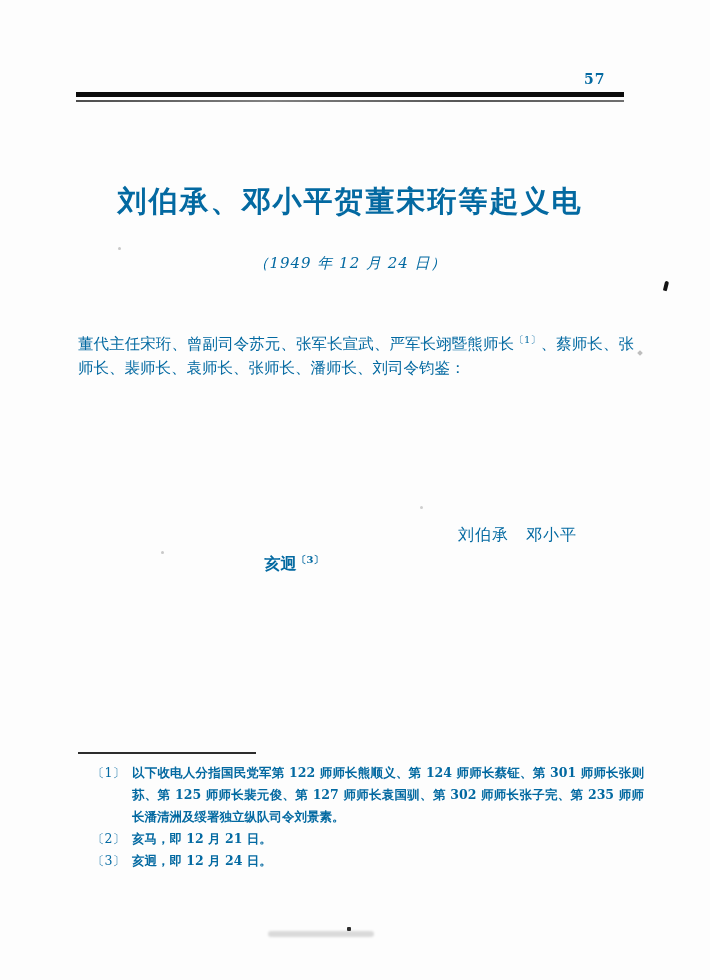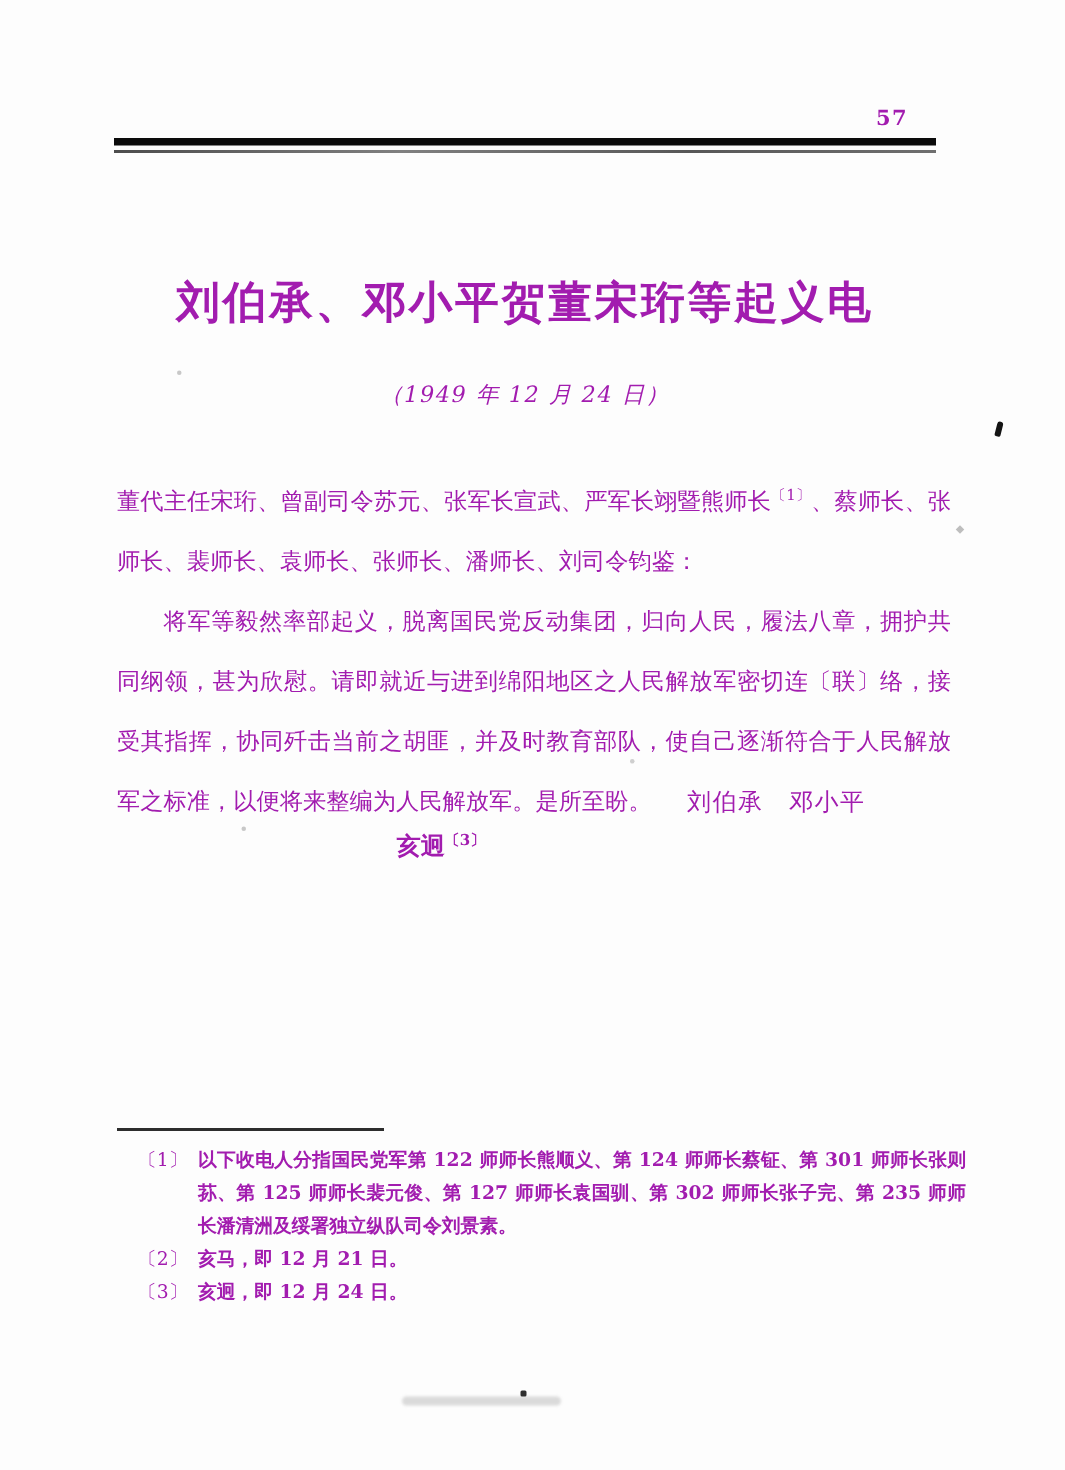--- a/index.html
+++ b/index.html
@@ -5,21 +5,21 @@
   html, body { margin: 0; padding: 0; }
   body {
     width: 710px; height: 980px;
     background: #ffffff;
     font-family: "DejaVu Serif", "Liberation Serif", serif;
   }
   .page {
     position: relative;
     width: 710px; height: 980px;
     background: #fdfdfd;
-    color: #a21caf;
+    color: #0369a1;
     overflow: hidden;
   }
 
   
   .page-number {
     position: absolute; top: 71px; left: 584px;
     font-size: 14px; font-weight: bold; letter-spacing: 1px;
   }
   .header-rule { position: absolute; top: 92px; left: 76px; width: 548px; }
   .rule-thick { height: 5px; background: #0b0b0b; }
@@ -35,22 +35,22 @@
     font-family: "DejaVu Sans", "Liberation Sans", sans-serif;
     font-size: 29px; font-weight: bold; letter-spacing: 2px;
   }
   .date-line {
     position: absolute; top: 254px; left: 0; width: 700px;
     text-align: center; font-size: 15px; letter-spacing: 1px; font-style: italic;
   }
 
   
   .body-text {
-    position: absolute; top: 311px; left: 78px; width: 556px;
-    font-size: 15.5px; line-height: 40px; text-align: justify;
+    position: absolute; top: 328px; left: 78px; width: 556px;
+    font-size: 15.5px; line-height: 24px; text-align: justify;
   }
   .para { margin: 0; }
   .indent { text-indent: 2em; }
   sup.note {
     font-size: 10px; vertical-align: 6px; letter-spacing: 0;
   }
   .ack sup.note { margin-right: 5px; }
 
   
   .signature-names {
@@ -105,21 +105,20 @@
     <div class="rule-thick"></div>
     <div class="rule-thin"></div>
   </div>
 
   <h1 class="title">刘伯承、邓小平贺董宋珩等起义电</h1>
 
   <div class="date-line">（1949 年 12 月 24 日）</div>
 
   <div class="body-text">
     <p class="para"><span>董代主任宋珩、曾副司令苏元、张军长宣武、严军长翊暨熊师长</span><sup class="note">〔1〕</sup><span>、蔡师长、张师长、裴师长、袁师长、张师长、潘师长、刘司令钧鉴：</span></p>
-    <p class="para indent">将军等毅然率部起义，脱离国民党反动集团，归向人民，履法八章，拥护共同纲领，甚为欣慰。请即就近与进到绵阳地区之人民解放军密切连〔联〕络，接受其指挥，协同歼击当前之胡匪，并及时教育部队，使自己逐渐符合于人民解放军之标准，以便将来整编为人民解放军。是所至盼。</p>
   </div>
 
   <div class="signature-names">刘伯承　邓小平</div>
   <div class="signature-date"><span>亥迥</span><sup class="note">〔3〕</sup></div>
 
   <div class="fn-rule"></div>
 
   <div class="footnotes">
     <div class="fn-row">
       <span class="fn-marker">〔1〕</span>

